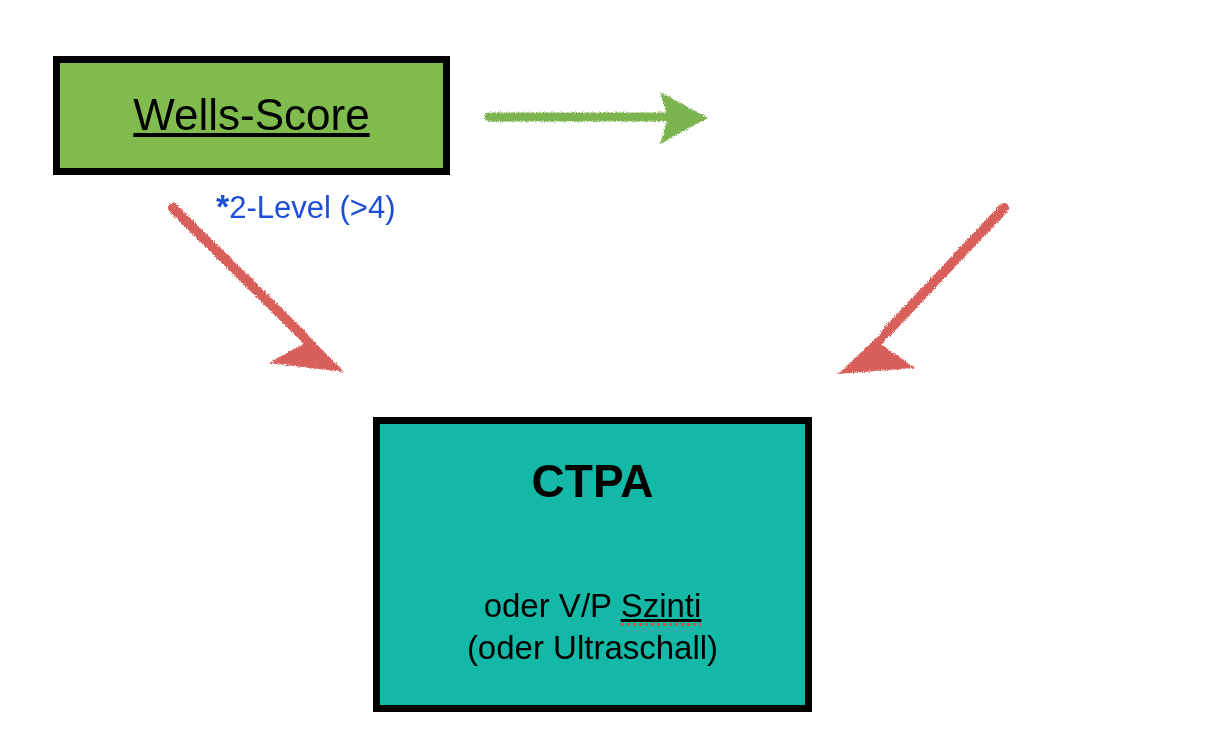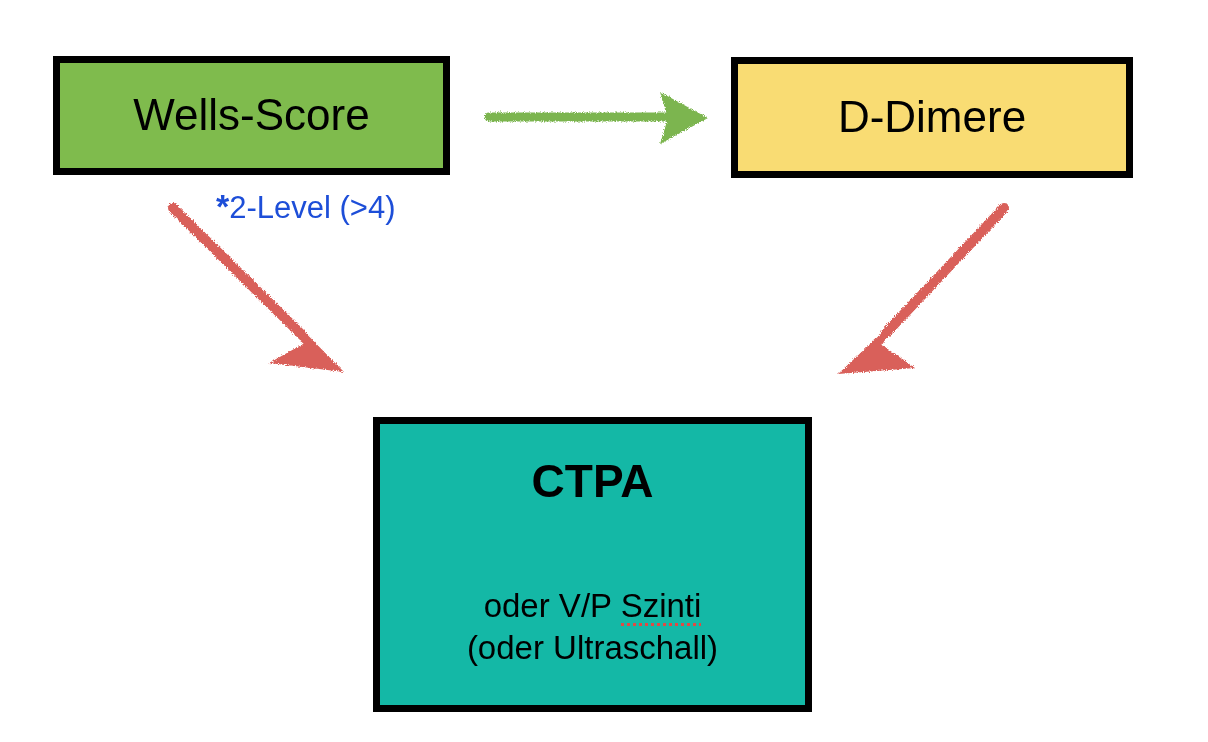--- a/index.html
+++ b/index.html
@@ -31,20 +31,21 @@
     color: #000000;
     text-align: center;
   }
 
   #node-wells {
     left: 53px;
     top: 56px;
     width: 397px;
     height: 119px;
     background: #7FBB4D;
+    text-decoration: underline;
   }
   #node-ddimer {
     left: 731px;
     top: 57px;
     width: 402px;
     height: 121px;
     background: #F9DC73;
   }
   #node-ctpa {
     left: 373px;
@@ -76,20 +77,21 @@
     margin-top: 78px;
   }
   .node-sub .line {
     display: block;
     white-space: nowrap;
   }
   
   .misspelled {
     position: relative;
     display: inline-block;
+    text-decoration: underline;
   }
   .misspelled::after {
     content: "";
     position: absolute;
     left: 0;
     right: 0;
     bottom: 1px;
     height: 3px;
     background-image: linear-gradient(to right,
        #E04A44 0px, #E04A44 3px, transparent 3px, transparent 6px);
@@ -157,23 +159,20 @@
     <g filter="url(#rough3)">
       <line x1="1004" y1="208" x2="886" y2="333" stroke="#D9605A" stroke-width="10" stroke-linecap="round"></line>
       <polygon points="900,316 838,374 915,368 882,345" fill="#D9605A"></polygon>
     </g>
   </svg>
 
   <div id="node-wells" class="node">
     <span class="node-title">Wells-Score</span>
   </div>
 
-  <div id="node-ddimer" class="node">
-    <span class="node-title">D-Dimere</span>
-  </div>
 
   <div id="node-ctpa" class="node">
     <span class="node-title-bold">CTPA</span>
     <span class="node-sub">
       <span class="line"><span>oder V/P </span><span class="misspelled">Szinti</span></span>
       <span class="line">(oder Ultraschall)</span>
     </span>
   </div>
 
   <div id="label-two-level">

